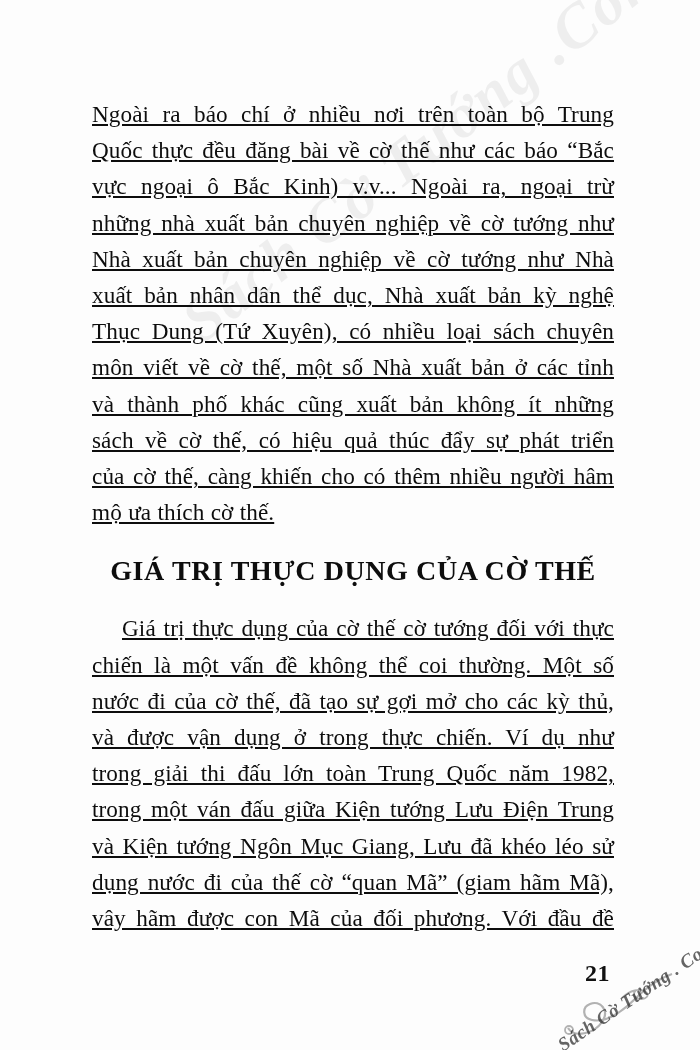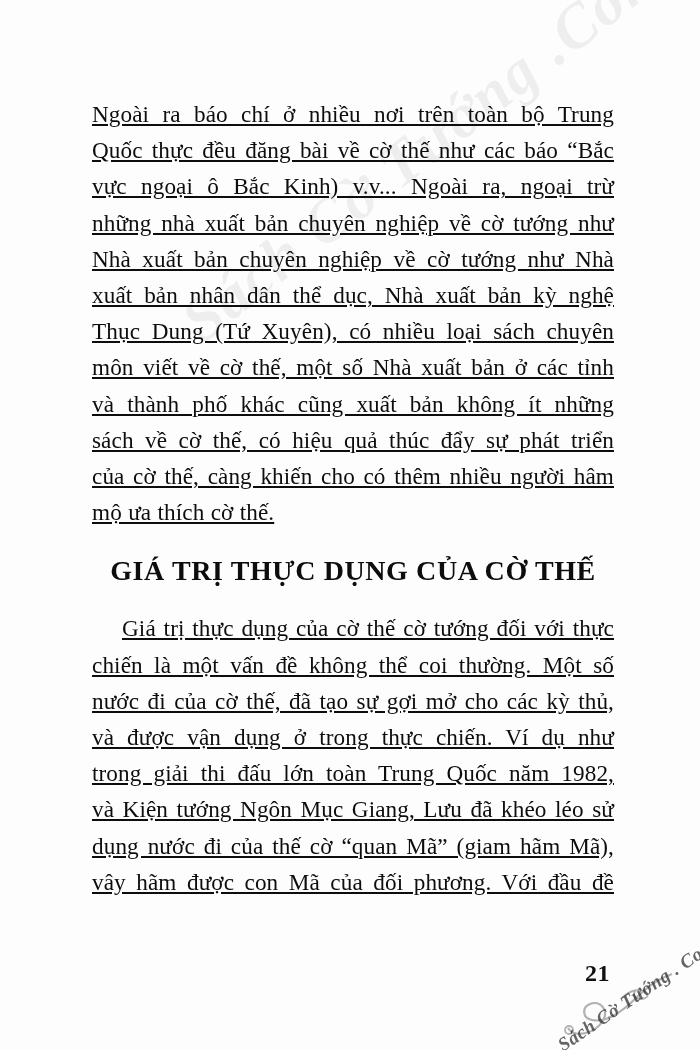--- a/index.html
+++ b/index.html
@@ -166,20 +166,21 @@
     </div>
 
     <h2 class="heading">GIÁ TRỊ THỰC DỤNG CỦA CỜ THẾ</h2>
 
     <div class="para">
       <span class="ln j"><span class="indent"></span><span>Giá trị thực dụng của cờ thế cờ tướng đối với thực</span></span>
       <span class="ln j">chiến là một vấn đề không thể coi thường. Một số</span>
       <span class="ln j">nước đi của cờ thế, đã tạo sự gợi mở cho các kỳ thủ,</span>
       <span class="ln j">và được vận dụng ở trong thực chiến. Ví dụ như</span>
       <span class="ln j">trong giải thi đấu lớn toàn Trung Quốc năm 1982,</span>
+      <span class="ln j">trong một ván đấu giữa Kiện tướng Lưu Điện Trung</span>
       <span class="ln j">và Kiện tướng Ngôn Mục Giang, Lưu đã khéo léo sử</span>
       <span class="ln j">dụng nước đi của thế cờ “quan Mã” (giam hãm Mã),</span>
       <span class="ln j">vây hãm được con Mã của đối phương. Với đầu đề</span>
     </div>
 
   </div>
 
   <div id="page-number">21</div>
 
 </div>

